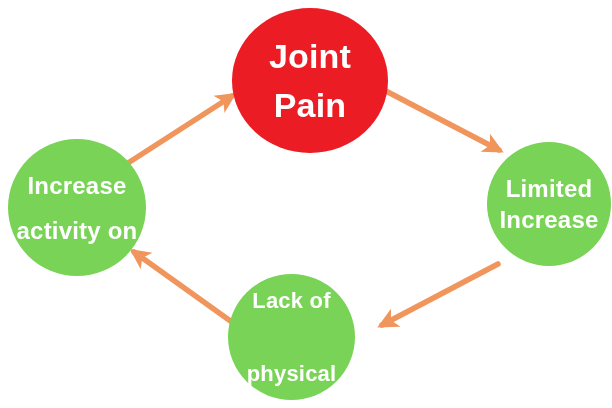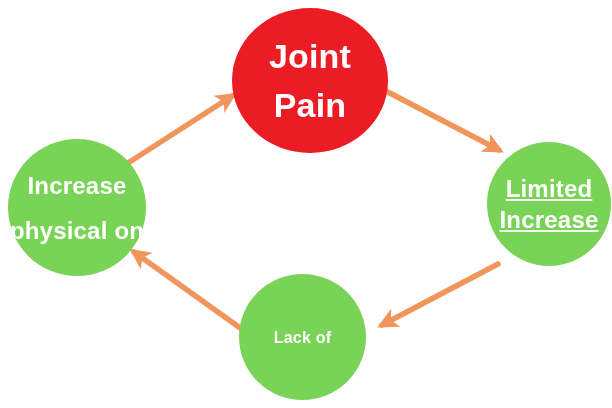--- a/index.html
+++ b/index.html
@@ -25,25 +25,25 @@
     letter-spacing: 0.2px;
   }
   .node span { display: block; white-space: nowrap; }
 
   #node-joint-pain {
     left: 232px; top: 8px; width: 156px; height: 145px;
     font-size: 34px; line-height: 49px;
   }
   #node-limited-mobility {
     left: 487px; top: 142px; width: 124px; height: 124px;
-    font-size: 24px; line-height: 31px; text-decoration: underline;
+    font-size: 24px; line-height: 31px;
   }
   #node-lack-activity {
-    left: 239px; top: 274px; width: 127px; height: 126px;
-    font-size: 16px; line-height: 33px; gap: 40px;
+    left: 228px; top: 274px; width: 127px; height: 126px;
+    font-size: 22px; line-height: 33px; gap: 40px;
   }
   #node-knee-pressure {
     left: 8px; top: 139px; width: 138px; height: 137px;
     font-size: 24px; line-height: 33px; gap: 12px;
   }
   #arrows-layer {
     position: absolute;
     left: 0; top: 0;
     pointer-events: none;
   }
@@ -70,20 +70,21 @@
     <span>Pain</span>
   </div>
 
   <div class="node" id="node-limited-mobility" style="background: rgb(120, 211, 86);">
     <span>Limited</span>
     <span>Increase</span>
   </div>
 
   <div class="node" id="node-lack-activity" style="background: rgb(120, 211, 86);">
     <span>Lack of</span>
+    <span>physical</span>
   </div>
 
   <div class="node" id="node-knee-pressure" style="background: rgb(120, 211, 86);">
     <span>Increase</span>
-    <span>physical on</span>
+    <span>activity on</span>
   </div>
 
 </div>
 
 </body></html>

